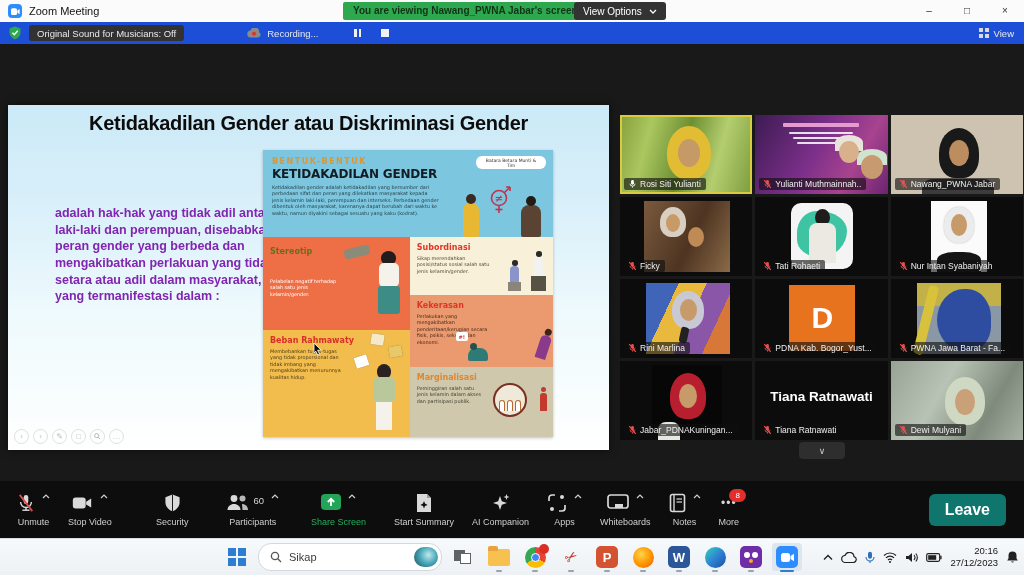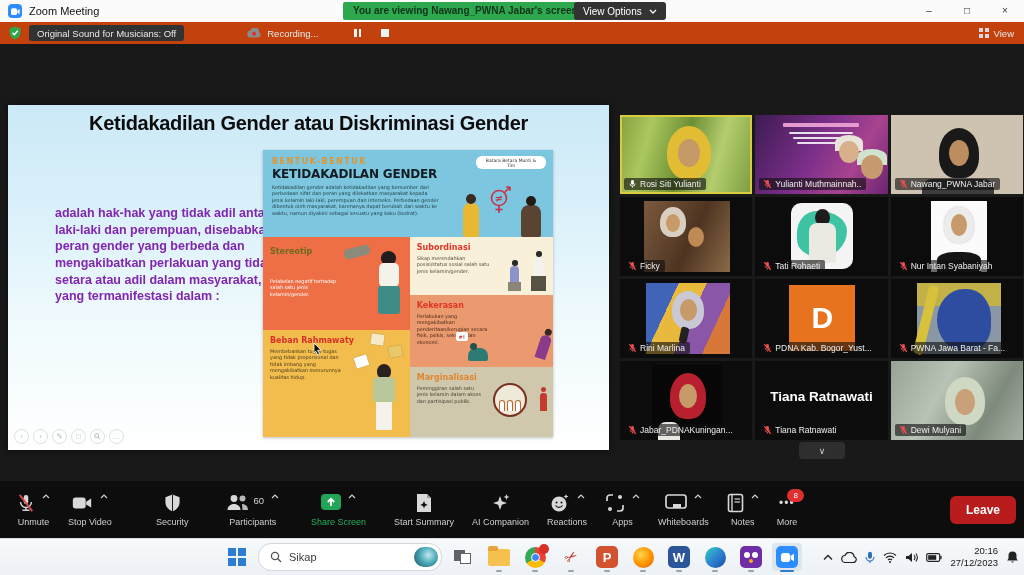--- a/index.html
+++ b/index.html
@@ -14,21 +14,21 @@
   .zlogo svg{width:9px;height:7px;}
   .wtitle{font-size:11px;color:#111;}
   .banner{position:absolute;left:343px;top:2px;height:18px;line-height:18px;background:#2ea84f;
     color:#103318;font-size:10px;font-weight:bold;padding:0 10px;border-radius:2px;}
   .viewopts{position:absolute;left:574px;top:2px;height:18px;background:#333;border-radius:3px;
     color:#fff;font-size:10px;display:flex;align-items:center;gap:7px;padding:0 9px;cursor:default;}
   .winctl{position:absolute;right:0;top:0;height:22px;display:flex;}
   .winctl span{width:38px;text-align:center;line-height:22px;font-size:10px;color:#333;}
 
   
-  .soundbar{position:absolute;top:22px;left:0;right:0;height:22px;background:#c2410c;
+  .soundbar{position:absolute;top:22px;left:0;right:0;height:22px;background:#1d4ed8;
     display:flex;align-items:center;gap:8px;padding-left:9px;}
   .pill{background:#323232;color:#e9e9e9;font-size:9.5px;padding:2.5px 8px;border-radius:3px;}
   .recgrp{display:flex;align-items:center;gap:6px;margin-left:55px;color:#e9e9e9;font-size:9.5px;}
   .pausebtn{display:flex;gap:2px;margin-left:28px;}
   .pausebtn i{display:block;width:2.5px;height:8px;background:#f2f2f2;}
   .stopbtn{width:8px;height:8px;background:#f2f2f2;margin-left:12px;}
   .viewbtn{margin-left:auto;margin-right:10px;display:flex;align-items:center;gap:5px;
     color:#e9e9e9;font-size:9.5px;}
   .gridic{display:grid;grid-template-columns:4px 4px;gap:1.5px;}
   .gridic i{width:4px;height:4px;background:#d9d9d9;}
@@ -194,22 +194,22 @@
     display:flex;align-items:center;padding:0 8px;}
   .tbi{display:flex;flex-direction:column;align-items:center;justify-content:center;
     padding:0 9px;height:100%;position:relative;color:#d6d6d6;}
   .tbi .lbl{font-size:9px;color:#cfcfcf;margin-top:4px;white-space:nowrap;}
   .irow{display:flex;align-items:flex-start;gap:3px;height:20px;}
   .cnt{font-size:9.5px;margin-top:2px;color:#d6d6d6;}
   .chev{margin-left:4px;margin-top:1px;}
   .grn .lbl{color:#23b05c;}
   .badge{position:absolute;top:8px;right:2px;min-width:13px;height:13px;border-radius:7px;
     background:#e02f2f;color:#fff;font-size:8px;display:flex;align-items:center;justify-content:center;padding:0 2px;}
-  .leave{margin-left:auto;background:#b91c1c;color:#fff;border:none;
-    border-radius:6px;font-size:12px;font-weight:600;padding:7px 16px;font-family:"Liberation Sans",sans-serif;}
+  .leave{margin-left:auto;margin-right:10px;background:#0f766e;color:#fff;border:none;
+    border-radius:6px;font-size:16px;font-weight:600;padding:7px 16px;font-family:"Liberation Sans",sans-serif;}
 
   
   .tk{position:absolute;top:538px;left:0;right:0;height:37px;
     background:linear-gradient(#f7fafc,#edf0f4);border-top:1px solid #d9dde1;}
   .tkc{position:absolute;left:222px;top:4px;display:flex;align-items:center;gap:6px;}
   .ti{width:30px;height:28px;display:flex;align-items:center;justify-content:center;
     border-radius:4px;position:relative;}
   .ti.run::after{content:"";position:absolute;bottom:-1px;left:12px;width:6px;height:2.5px;
     border-radius:2px;background:#9aa2aa;}
   .ti.active{background:#dde5ed;}
@@ -683,35 +683,20 @@
     <div class="tbi">
       <span class="irow">
         <svg width="20" height="20" viewBox="0 0 20 20">
           <path d="M9 3l1.8 5.2L16 10l-5.2 1.8L9 17l-1.8-5.2L2 10l5.2-1.8z" fill="#d9d9d9"></path>
           <path d="M15.5 1l.8 2.2 2.2.8-2.2.8-.8 2.2-.8-2.2L12.5 4l2.2-.8z" fill="#d9d9d9"></path>
         </svg>
       </span>
       <span class="lbl">AI Companion</span>
     </div>
 
-    <div class="tbi">
-      <span class="irow">
-        <svg width="20" height="20" viewBox="0 0 20 20">
-          <circle cx="9" cy="11" r="7.5" fill="#d9d9d9"></circle>
-          <circle cx="6.5" cy="9.5" r="1" fill="#111"></circle>
-            <circle cx="11.5" cy="9.5" r="1" fill="#111"></circle>
-          <path d="M5.5 12.5a4.2 4.2 0 0 0 7 0" fill="none" stroke="#111" stroke-width="1.2"></path>
-          <path d="M16 1l.7 1.8L18.5 3.5l-1.8.7L16 6l-.7-1.8-1.8-.7 1.8-.7z" fill="#d9d9d9"></path>
-        </svg>
-        <svg class="gchev chev" viewBox="0 0 8 5">
-            <polyline points="1,4 4,1 7,4" fill="none" stroke="#cfcfcf" stroke-width="1.2"></polyline>
-          </svg>
-      </span>
-      <span class="lbl">Reactions</span>
-    </div>
 
     <div class="tbi">
       <span class="irow">
         <svg width="20" height="20" viewBox="0 0 20 20">
           <path d="M8 2H5a3 3 0 0 0-3 3v3M12 18h3a3 3 0 0 0 3-3v-3" fill="none" stroke="#d9d9d9" stroke-width="1.7"></path>
           <circle cx="15" cy="4" r="2" fill="#d9d9d9"></circle>
             <circle cx="5" cy="16" r="2" fill="#d9d9d9"></circle>
         </svg>
         <svg class="gchev chev" viewBox="0 0 8 5">
             <polyline points="1,4 4,1 7,4" fill="none" stroke="#cfcfcf" stroke-width="1.2"></polyline>

